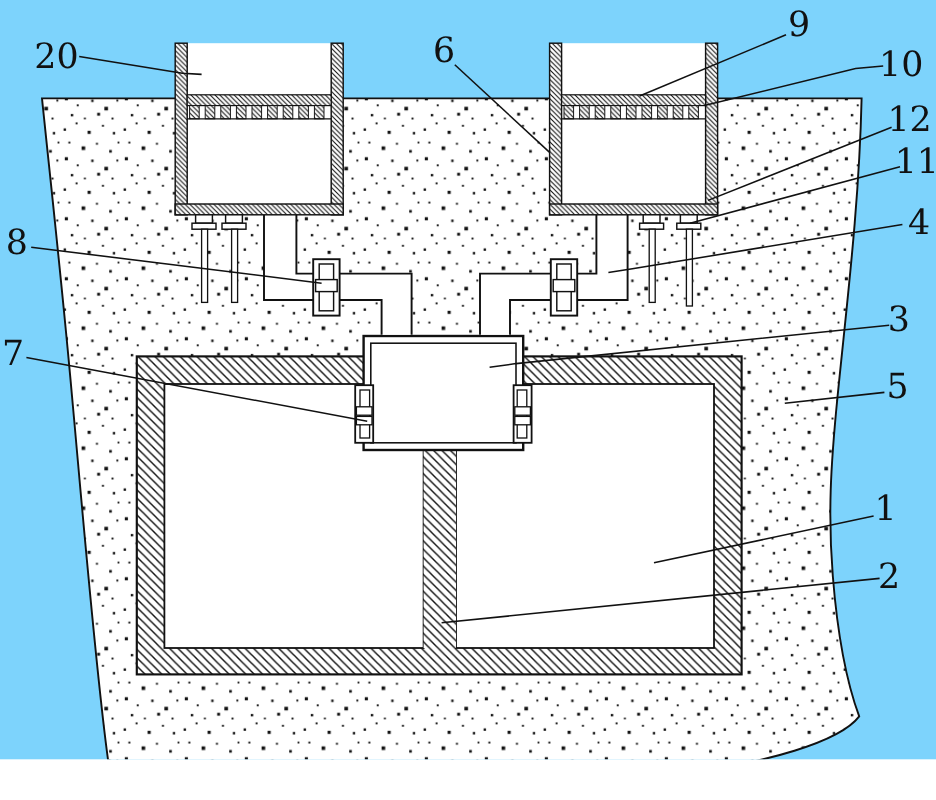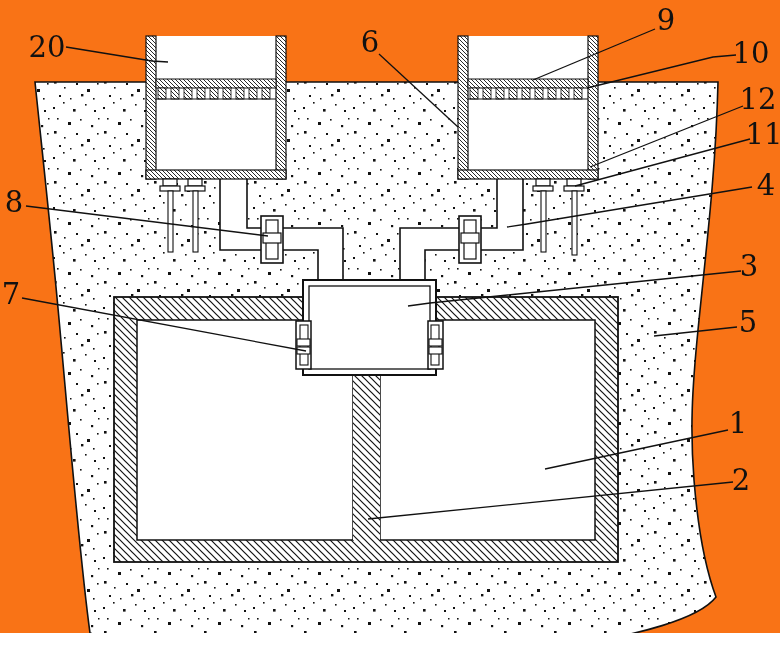--- a/index.html
+++ b/index.html
@@ -1,16 +1,16 @@
 <!DOCTYPE html>
 <html><head>
 <meta charset="utf-8">
 <style>
   html,body{margin:0;padding:0;background:#ffffff;}
-  .stage{position:relative;width:780px;height:633px;background:#f97316;overflow:hidden;}
+  .stage{position:relative;width:780px;height:633px;background:#7dd3fc;overflow:hidden;}
   svg{display:block;}
   text.part-num{font-family:"DejaVu Serif","Liberation Serif",serif;font-size:29px;fill:#111111;}
 </style>
 </head>
 <body>
 
 <div class="stage">
 <svg width="780" height="667" viewBox="0 0 780 667" xmlns="http://www.w3.org/2000/svg">
   <defs>
     <pattern id="stipple" width="50" height="50" patternUnits="userSpaceOnUse">

